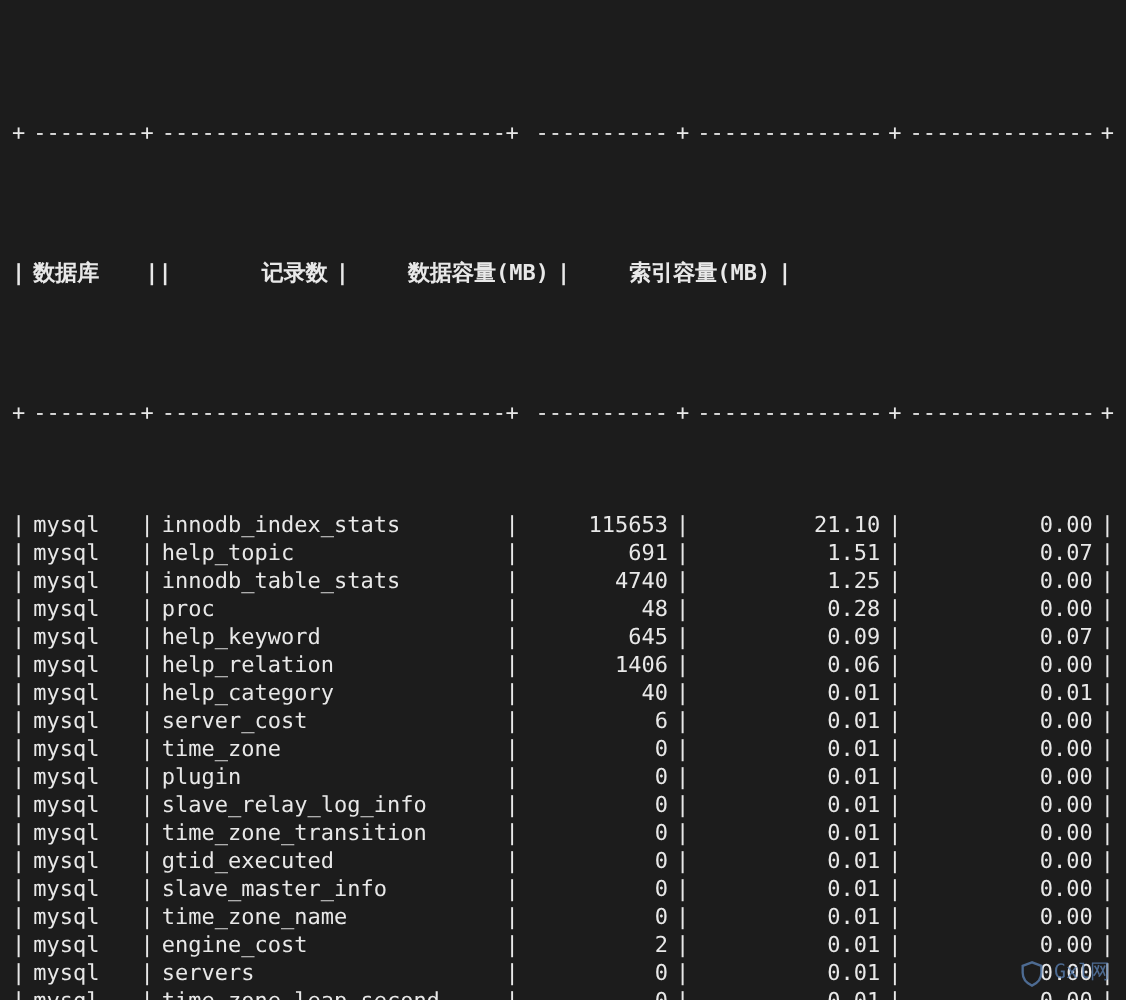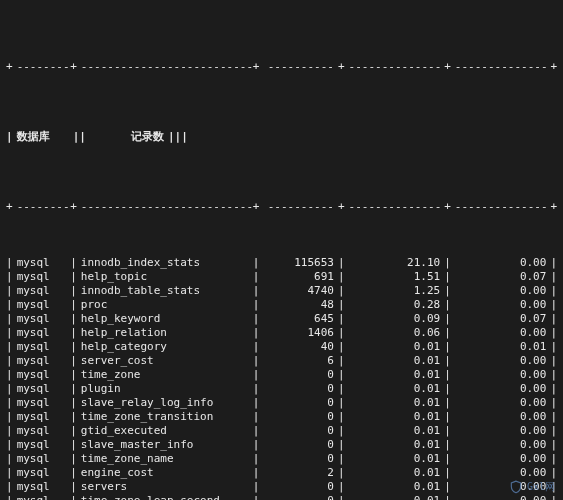--- a/index.html
+++ b/index.html
@@ -65,22 +65,22 @@
   
   <div class="row hr">
     <span class="sep">+</span><span class="dash c-db">--------</span><span class="sep">+</span><span class="dash c-table">---------------------------</span><span class="sep">+</span><span class="dash c-rows">----------</span><span class="sep">+</span><span class="dash c-data">--------------</span><span class="sep">+</span><span class="dash c-idx">--------------</span><span class="sep">+</span>
   </div>
 
   
   <div class="row hdr">
     <span class="sep">|</span><span class="c-db">数据库</span>
     <span class="sep">|</span>
     <span class="sep">|</span><span class="c-rows">记录数</span>
-    <span class="sep">|</span>
-    <span class="sep">|</span>
+    <span class="sep">|</span><span class="c-data">数据容量(MB)</span>
+    <span class="sep">|</span><span class="c-idx">索引容量(MB)</span>
     <span class="sep">|</span>
   </div>
 
   
   <div class="row hr">
     <span class="sep">+</span><span class="dash c-db">--------</span><span class="sep">+</span><span class="dash c-table">---------------------------</span><span class="sep">+</span><span class="dash c-rows">----------</span><span class="sep">+</span><span class="dash c-data">--------------</span><span class="sep">+</span><span class="dash c-idx">--------------</span><span class="sep">+</span>
   </div>
 
   <div id="rows-container"><div class="row"><span class="sep">|</span><span class="c-db">mysql</span><span class="sep">|</span><span class="c-table">innodb_index_stats</span><span class="sep">|</span><span class="c-rows">115653</span><span class="sep">|</span><span class="c-data">21.10</span><span class="sep">|</span><span class="c-idx">0.00</span><span class="sep">|</span></div><div class="row"><span class="sep">|</span><span class="c-db">mysql</span><span class="sep">|</span><span class="c-table">help_topic</span><span class="sep">|</span><span class="c-rows">691</span><span class="sep">|</span><span class="c-data">1.51</span><span class="sep">|</span><span class="c-idx">0.07</span><span class="sep">|</span></div><div class="row"><span class="sep">|</span><span class="c-db">mysql</span><span class="sep">|</span><span class="c-table">innodb_table_stats</span><span class="sep">|</span><span class="c-rows">4740</span><span class="sep">|</span><span class="c-data">1.25</span><span class="sep">|</span><span class="c-idx">0.00</span><span class="sep">|</span></div><div class="row"><span class="sep">|</span><span class="c-db">mysql</span><span class="sep">|</span><span class="c-table">proc</span><span class="sep">|</span><span class="c-rows">48</span><span class="sep">|</span><span class="c-data">0.28</span><span class="sep">|</span><span class="c-idx">0.00</span><span class="sep">|</span></div><div class="row"><span class="sep">|</span><span class="c-db">mysql</span><span class="sep">|</span><span class="c-table">help_keyword</span><span class="sep">|</span><span class="c-rows">645</span><span class="sep">|</span><span class="c-data">0.09</span><span class="sep">|</span><span class="c-idx">0.07</span><span class="sep">|</span></div><div class="row"><span class="sep">|</span><span class="c-db">mysql</span><span class="sep">|</span><span class="c-table">help_relation</span><span class="sep">|</span><span class="c-rows">1406</span><span class="sep">|</span><span class="c-data">0.06</span><span class="sep">|</span><span class="c-idx">0.00</span><span class="sep">|</span></div><div class="row"><span class="sep">|</span><span class="c-db">mysql</span><span class="sep">|</span><span class="c-table">help_category</span><span class="sep">|</span><span class="c-rows">40</span><span class="sep">|</span><span class="c-data">0.01</span><span class="sep">|</span><span class="c-idx">0.01</span><span class="sep">|</span></div><div class="row"><span class="sep">|</span><span class="c-db">mysql</span><span class="sep">|</span><span class="c-table">server_cost</span><span class="sep">|</span><span class="c-rows">6</span><span class="sep">|</span><span class="c-data">0.01</span><span class="sep">|</span><span class="c-idx">0.00</span><span class="sep">|</span></div><div class="row"><span class="sep">|</span><span class="c-db">mysql</span><span class="sep">|</span><span class="c-table">time_zone</span><span class="sep">|</span><span class="c-rows">0</span><span class="sep">|</span><span class="c-data">0.01</span><span class="sep">|</span><span class="c-idx">0.00</span><span class="sep">|</span></div><div class="row"><span class="sep">|</span><span class="c-db">mysql</span><span class="sep">|</span><span class="c-table">plugin</span><span class="sep">|</span><span class="c-rows">0</span><span class="sep">|</span><span class="c-data">0.01</span><span class="sep">|</span><span class="c-idx">0.00</span><span class="sep">|</span></div><div class="row"><span class="sep">|</span><span class="c-db">mysql</span><span class="sep">|</span><span class="c-table">slave_relay_log_info</span><span class="sep">|</span><span class="c-rows">0</span><span class="sep">|</span><span class="c-data">0.01</span><span class="sep">|</span><span class="c-idx">0.00</span><span class="sep">|</span></div><div class="row"><span class="sep">|</span><span class="c-db">mysql</span><span class="sep">|</span><span class="c-table">time_zone_transition</span><span class="sep">|</span><span class="c-rows">0</span><span class="sep">|</span><span class="c-data">0.01</span><span class="sep">|</span><span class="c-idx">0.00</span><span class="sep">|</span></div><div class="row"><span class="sep">|</span><span class="c-db">mysql</span><span class="sep">|</span><span class="c-table">gtid_executed</span><span class="sep">|</span><span class="c-rows">0</span><span class="sep">|</span><span class="c-data">0.01</span><span class="sep">|</span><span class="c-idx">0.00</span><span class="sep">|</span></div><div class="row"><span class="sep">|</span><span class="c-db">mysql</span><span class="sep">|</span><span class="c-table">slave_master_info</span><span class="sep">|</span><span class="c-rows">0</span><span class="sep">|</span><span class="c-data">0.01</span><span class="sep">|</span><span class="c-idx">0.00</span><span class="sep">|</span></div><div class="row"><span class="sep">|</span><span class="c-db">mysql</span><span class="sep">|</span><span class="c-table">time_zone_name</span><span class="sep">|</span><span class="c-rows">0</span><span class="sep">|</span><span class="c-data">0.01</span><span class="sep">|</span><span class="c-idx">0.00</span><span class="sep">|</span></div><div class="row"><span class="sep">|</span><span class="c-db">mysql</span><span class="sep">|</span><span class="c-table">engine_cost</span><span class="sep">|</span><span class="c-rows">2</span><span class="sep">|</span><span class="c-data">0.01</span><span class="sep">|</span><span class="c-idx">0.00</span><span class="sep">|</span></div><div class="row"><span class="sep">|</span><span class="c-db">mysql</span><span class="sep">|</span><span class="c-table">servers</span><span class="sep">|</span><span class="c-rows">0</span><span class="sep">|</span><span class="c-data">0.01</span><span class="sep">|</span><span class="c-idx">0.00</span><span class="sep">|</span></div><div class="row"><span class="sep">|</span><span class="c-db">mysql</span><span class="sep">|</span><span class="c-table">time_zone_leap_second</span><span class="sep">|</span><span class="c-rows">0</span><span class="sep">|</span><span class="c-data">0.01</span><span class="sep">|</span><span class="c-idx">0.00</span><span class="sep">|</span></div></div>
 

